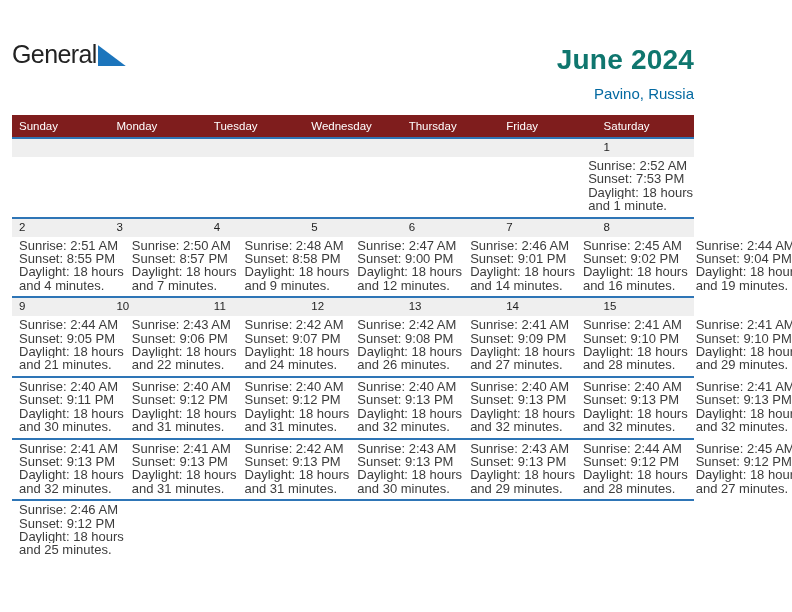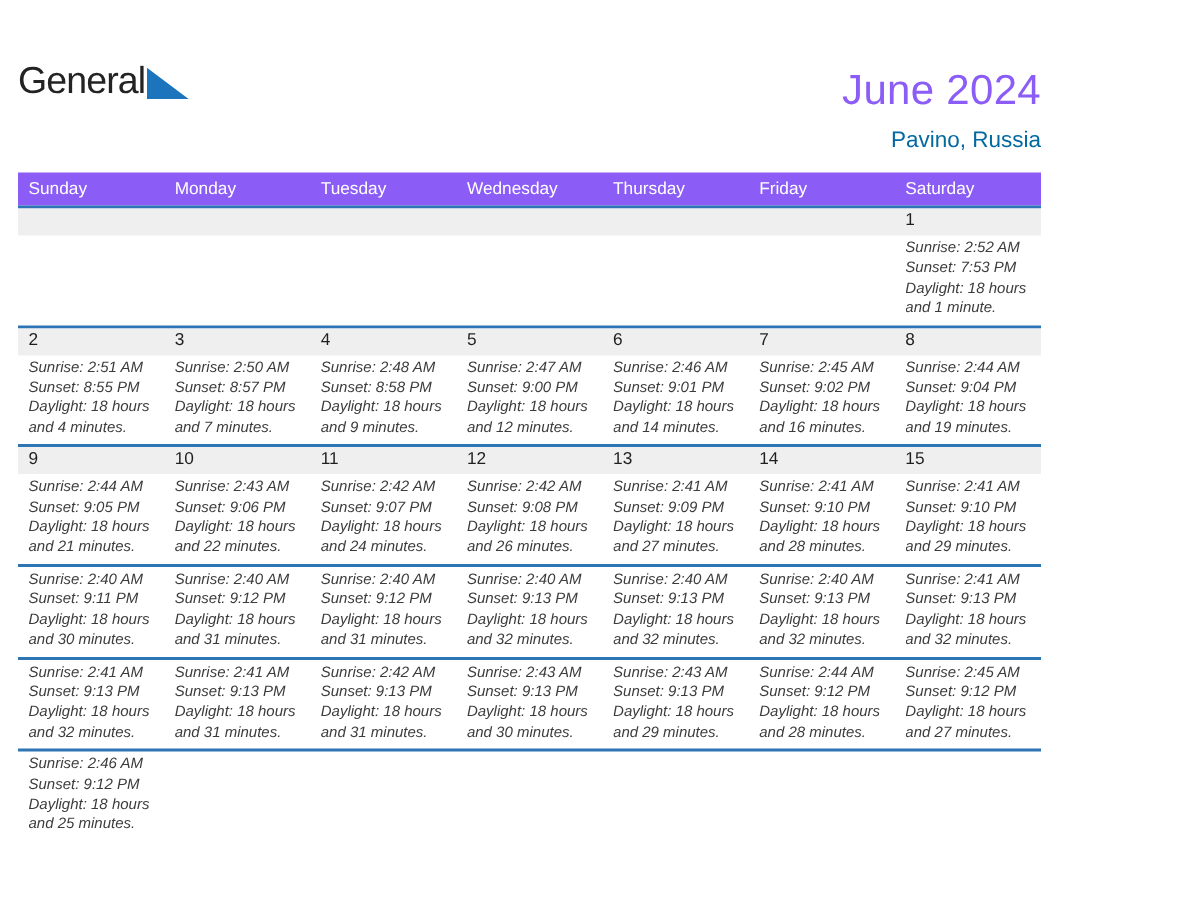--- a/index.html
+++ b/index.html
@@ -35,49 +35,48 @@
     margin-bottom: 1px;
   }
   .logo-blue {
     font-size: 25px;
     color: #1C75BC;
     letter-spacing: -0.6px;
     margin-top: -7px;
     padding-left: 46px;
   }
   .title-block { text-align: right; padding-top: 2px; }
-  .month-title { font-size: 28px; color: #8b5cf6; font-weight: 400; letter-spacing: 0.2px; }
+  .month-title { font-size: 28px; color: #0f766e; font-weight: 700; letter-spacing: 0.2px; }
   .location { font-size: 15px; color: #0369a1; margin-top: 9px; }
 
   
   .calendar { margin-top: 13px; }
   .dow-row {
     display: grid;
     grid-template-columns: repeat(7, 1fr);
-    background: #8b5cf6;
+    background: #7f1d1d;
     height: 22px;
     align-items: center;
   }
   .dow { color: #ffffff; font-size: 11.5px; padding-left: 7px; }
 
   .week { border-top: 2px solid #2E75B6; }
   .band {
     display: grid;
     grid-template-columns: repeat(7, 1fr);
     background: #EFEFEF;
     height: 18px;
   }
   .daynum { font-size: 11.5px; color: #1f1f1f; padding: 2px 0 0 7px; }
   .details { display: grid; grid-template-columns: repeat(7, 1fr); min-height: 53px; }
   .detail-cell {
     padding: 2px 1px 4px 7px;
-    font-size: 10px;
+    font-size: 13px;
     line-height: 13.4px;
     color: #3c3c3c;
-    font-style: italic;
   }
   .detail-cell div { white-space: nowrap; overflow: hidden; }
 </style>
 </head>
 <body>
 
 <div class="page">
 
   <div class="header-area">
     <div class="logo">

